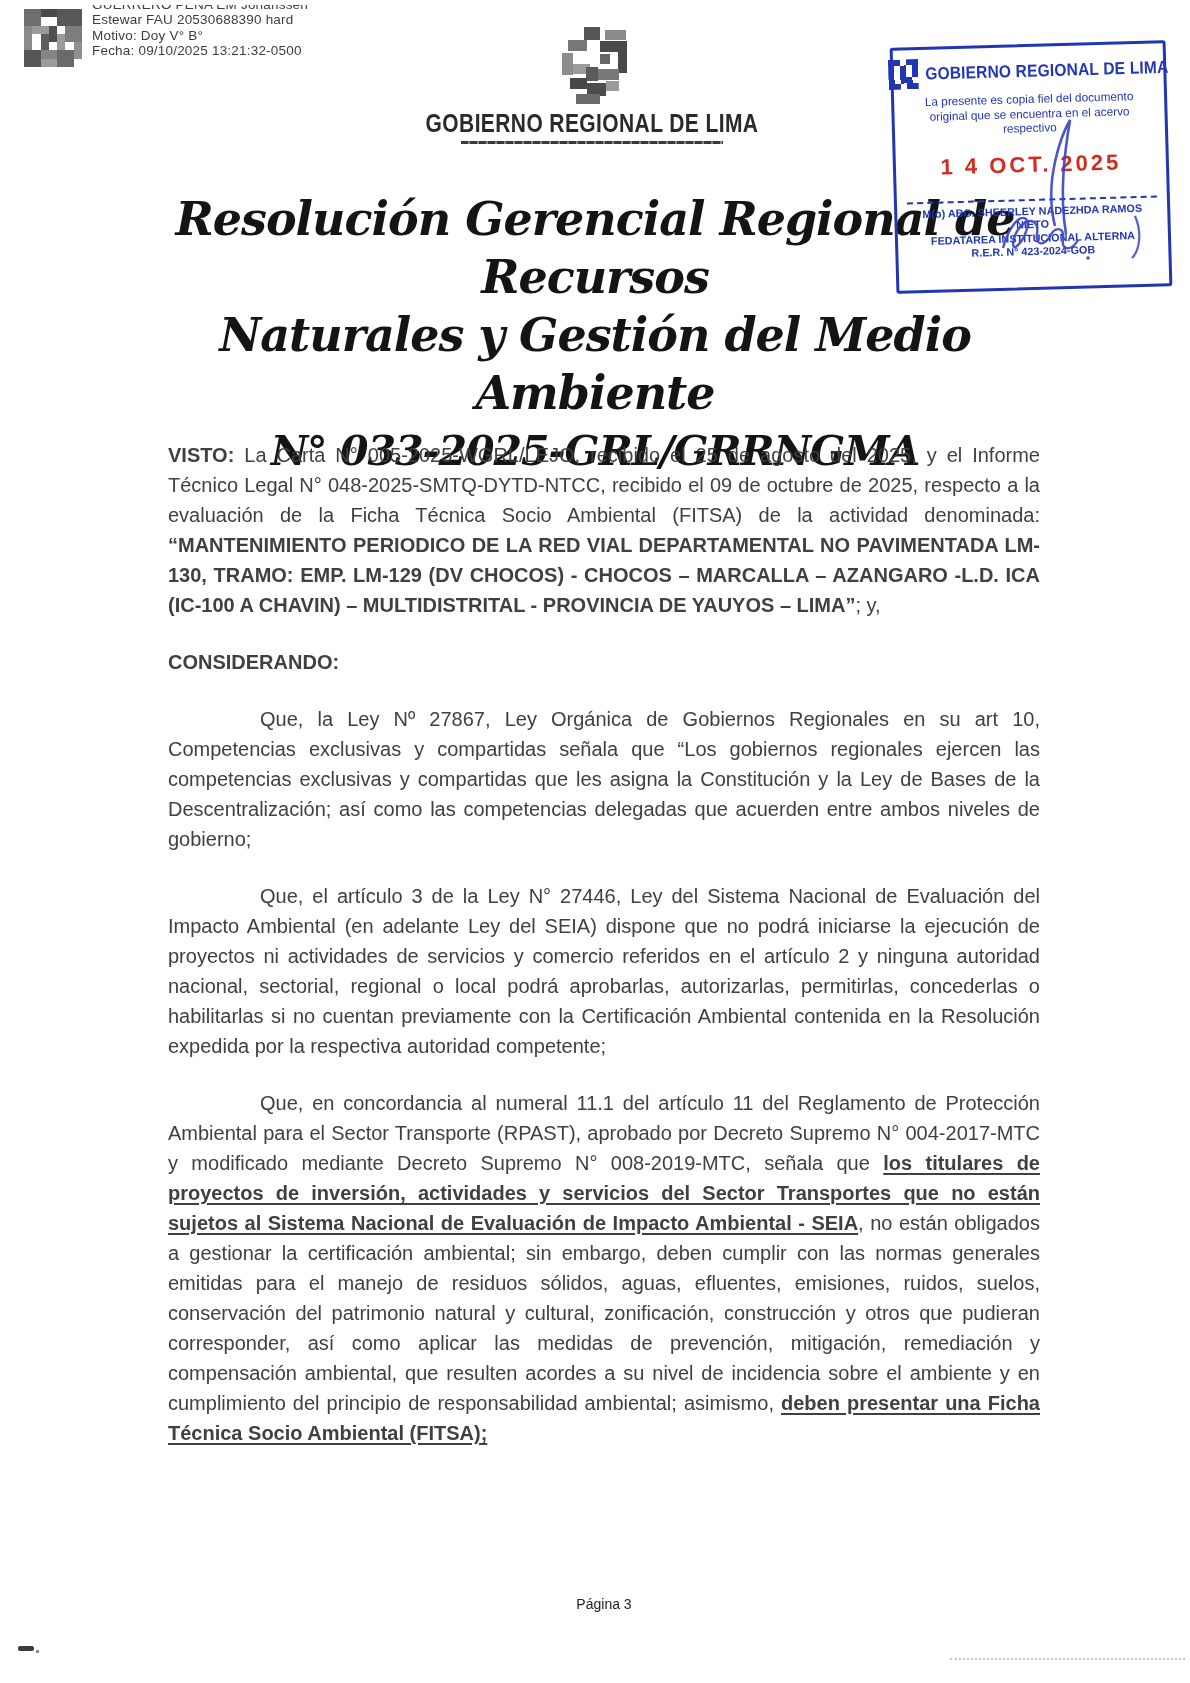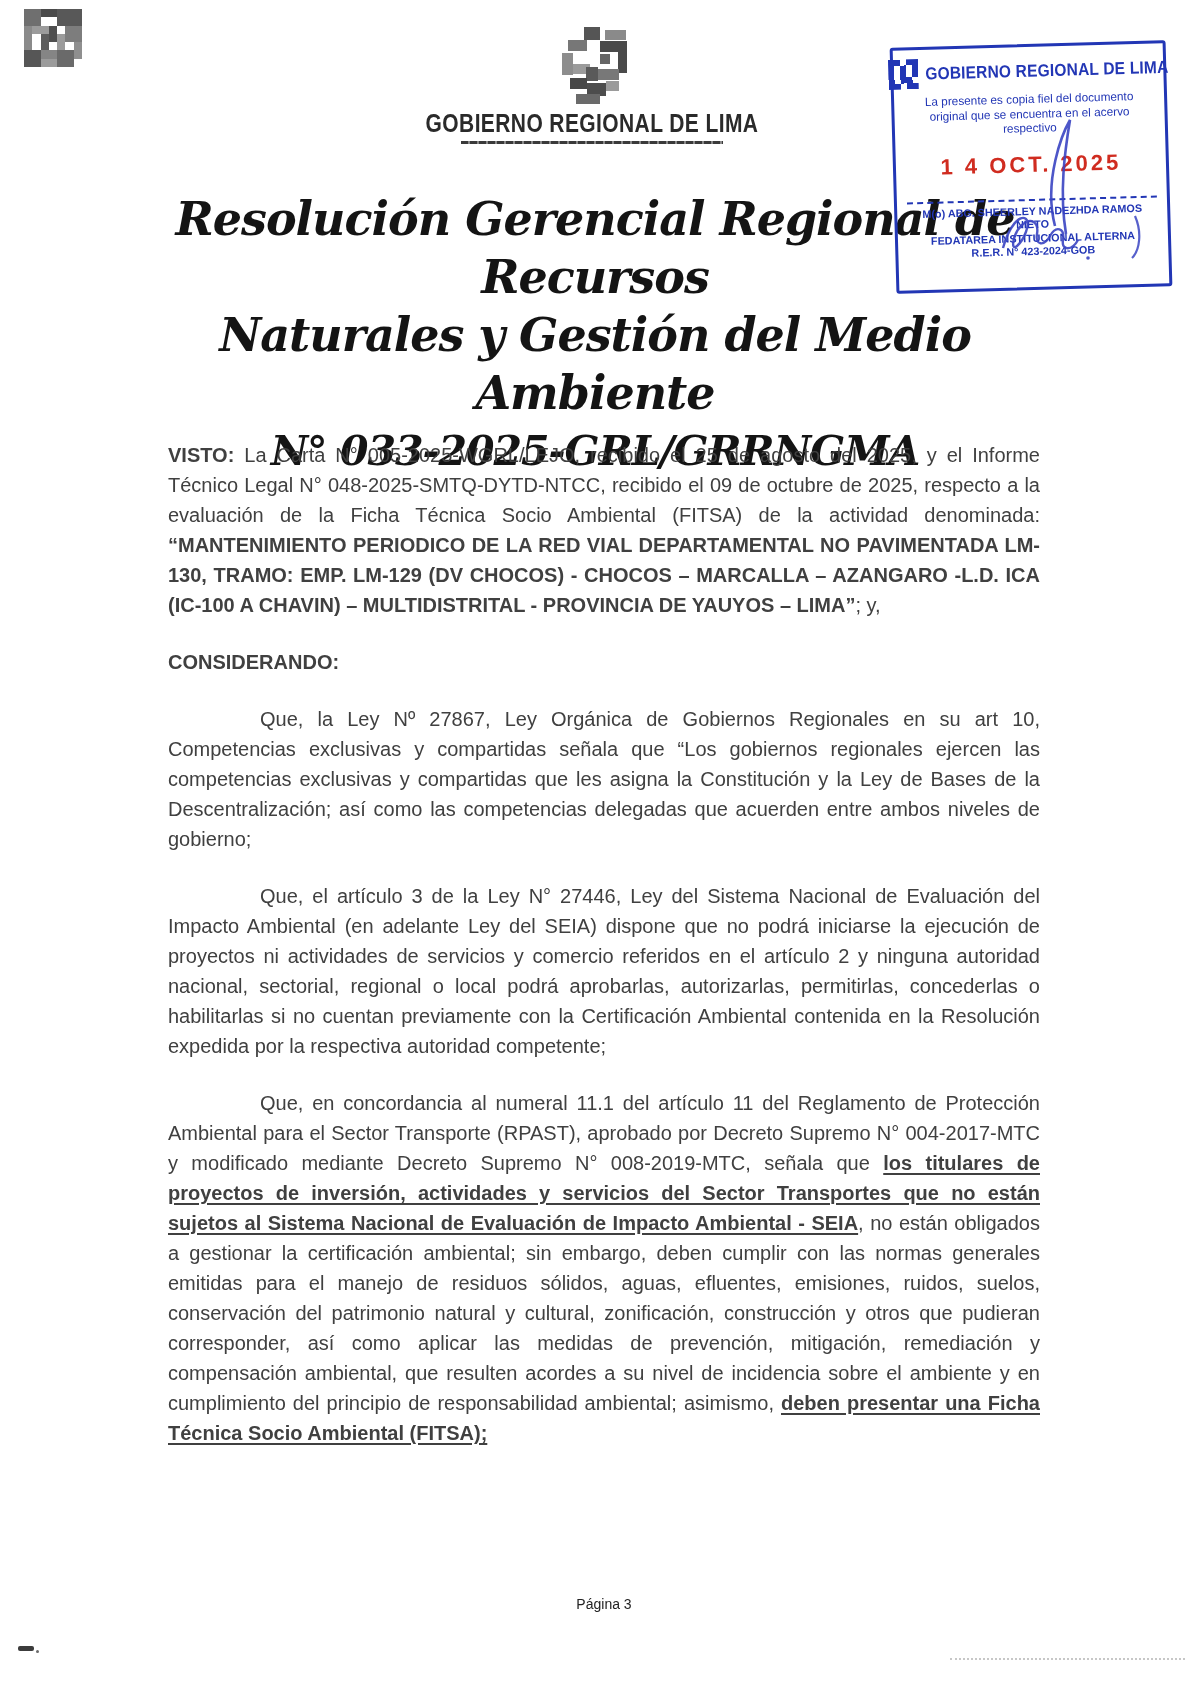--- a/index.html
+++ b/index.html
@@ -76,20 +76,28 @@
       <rect x="5" y="2" width="2" height="2" fill="#7d7d7d"></rect>
         <rect x="1" y="3" width="1" height="1" fill="#ffffff"></rect>
       <rect x="2" y="3" width="1" height="2" fill="#5d5d5d"></rect>
         <rect x="4" y="3" width="1" height="2" fill="#9b9b9b"></rect>
       <rect x="0" y="5" width="2" height="2" fill="#565656"></rect>
         <rect x="2" y="5" width="2" height="1" fill="#858585"></rect>
       <rect x="4" y="5" width="2" height="2" fill="#6a6a6a"></rect>
         <rect x="2" y="6" width="2" height="1" fill="#9b9b9b"></rect>
       <rect x="6" y="4" width="1" height="2" fill="#8f8f8f"></rect>
     </svg>
+    <div class="sig-lines">
+      <div class="sig-clip">
+          <span>GUERRERO PEÑA EM Johanssen</span>
+        </div>
+      <div>Estewar FAU 20530688390 hard</div>
+      <div>Motivo: Doy V° B°</div>
+      <div>Fecha: 09/10/2025 13:21:32-0500</div>
+    </div>
   </div>
 
   <div class="org-header">
     <svg class="org-logo" viewBox="0 0 14 10" shape-rendering="crispEdges" aria-hidden="true">
       <rect x="6" y="0" width="2" height="1.6" fill="#555555"></rect>
       <rect x="8.6" y="0.4" width="2.6" height="1.2" fill="#8a8a8a"></rect>
       <rect x="4" y="1.6" width="2.4" height="1.4" fill="#777777"></rect>
       <rect x="8" y="1.8" width="3.4" height="1.3" fill="#4a4a4a"></rect>
       <rect x="10.2" y="3.1" width="1.2" height="2.6" fill="#4a4a4a"></rect>
       <rect x="8" y="3.4" width="1.3" height="1.2" fill="#666666"></rect>

